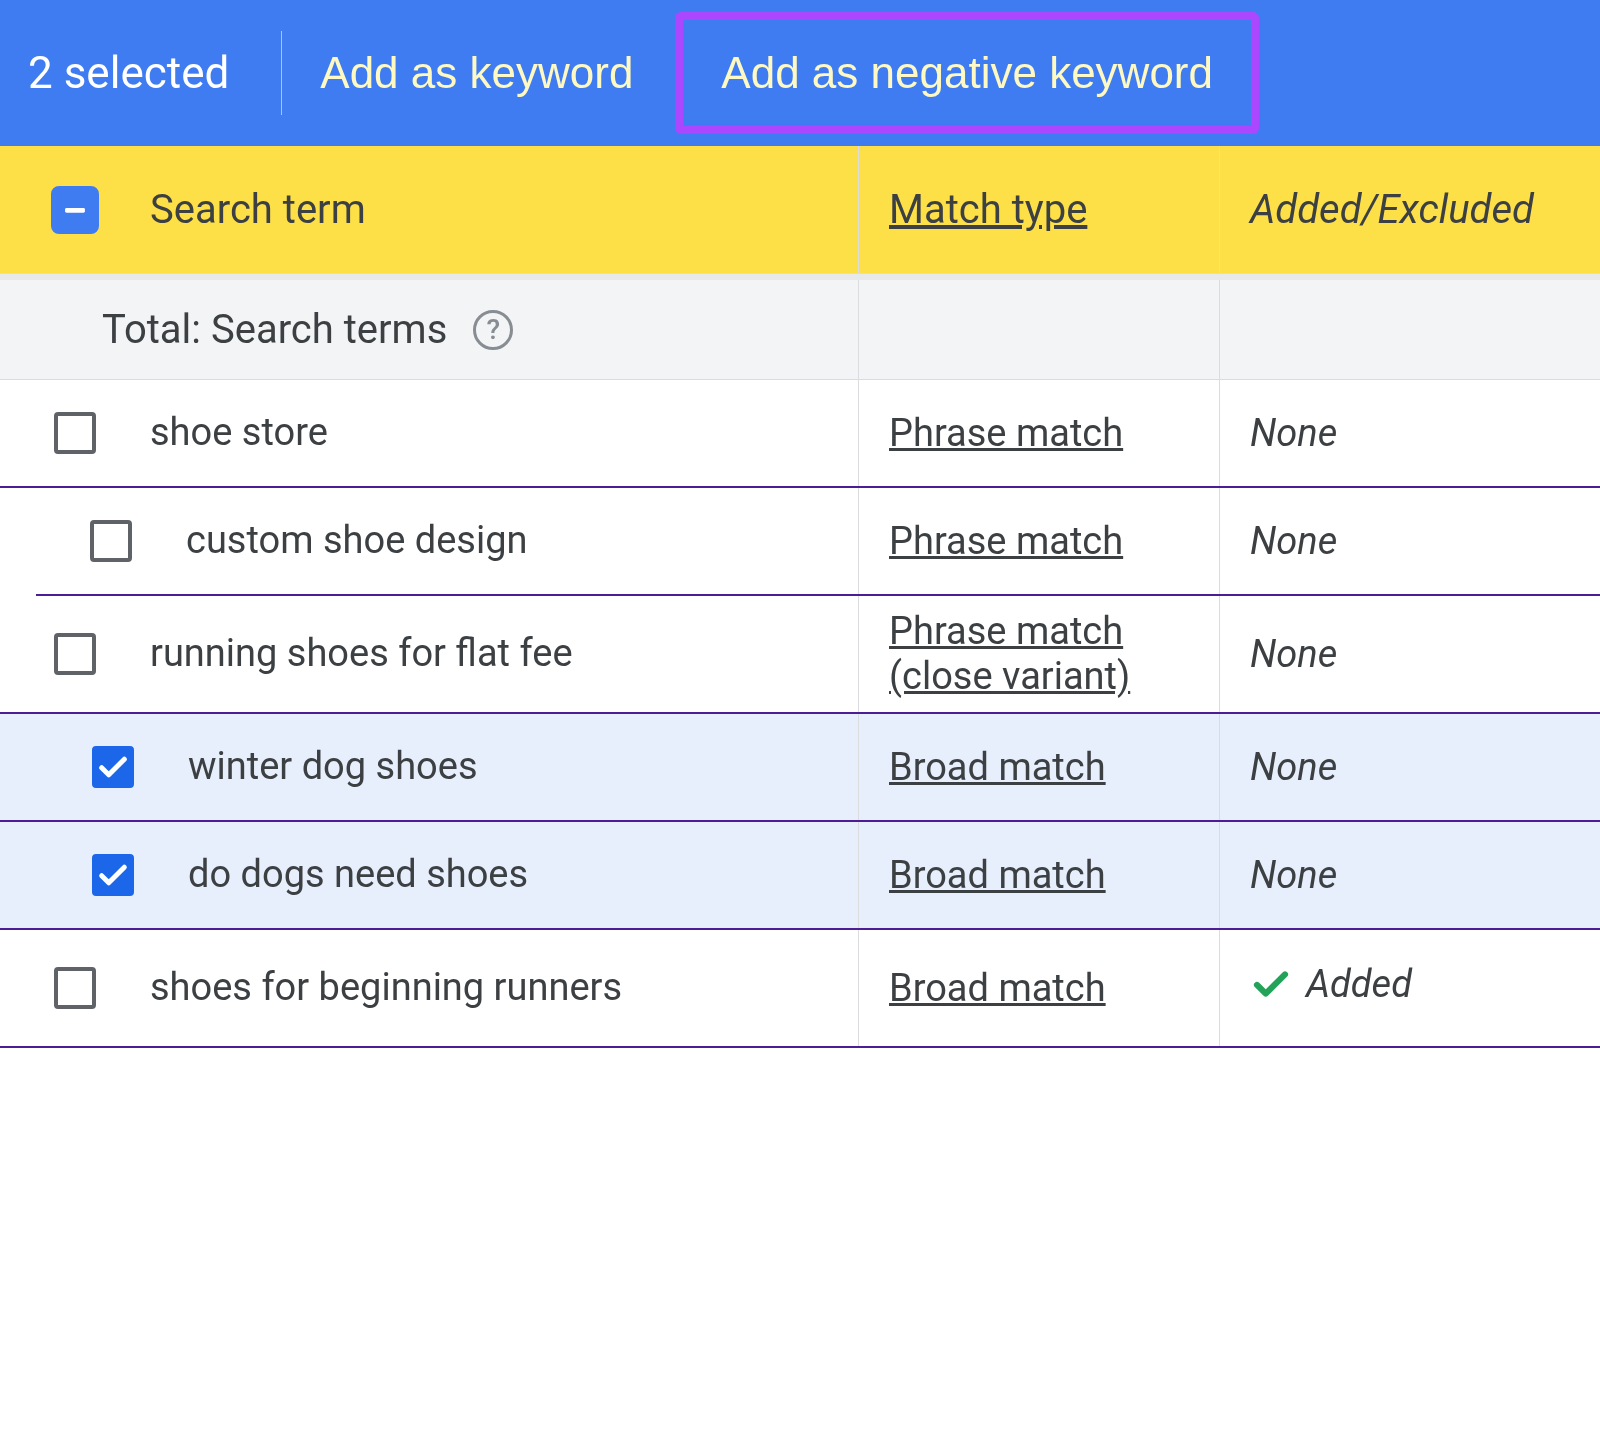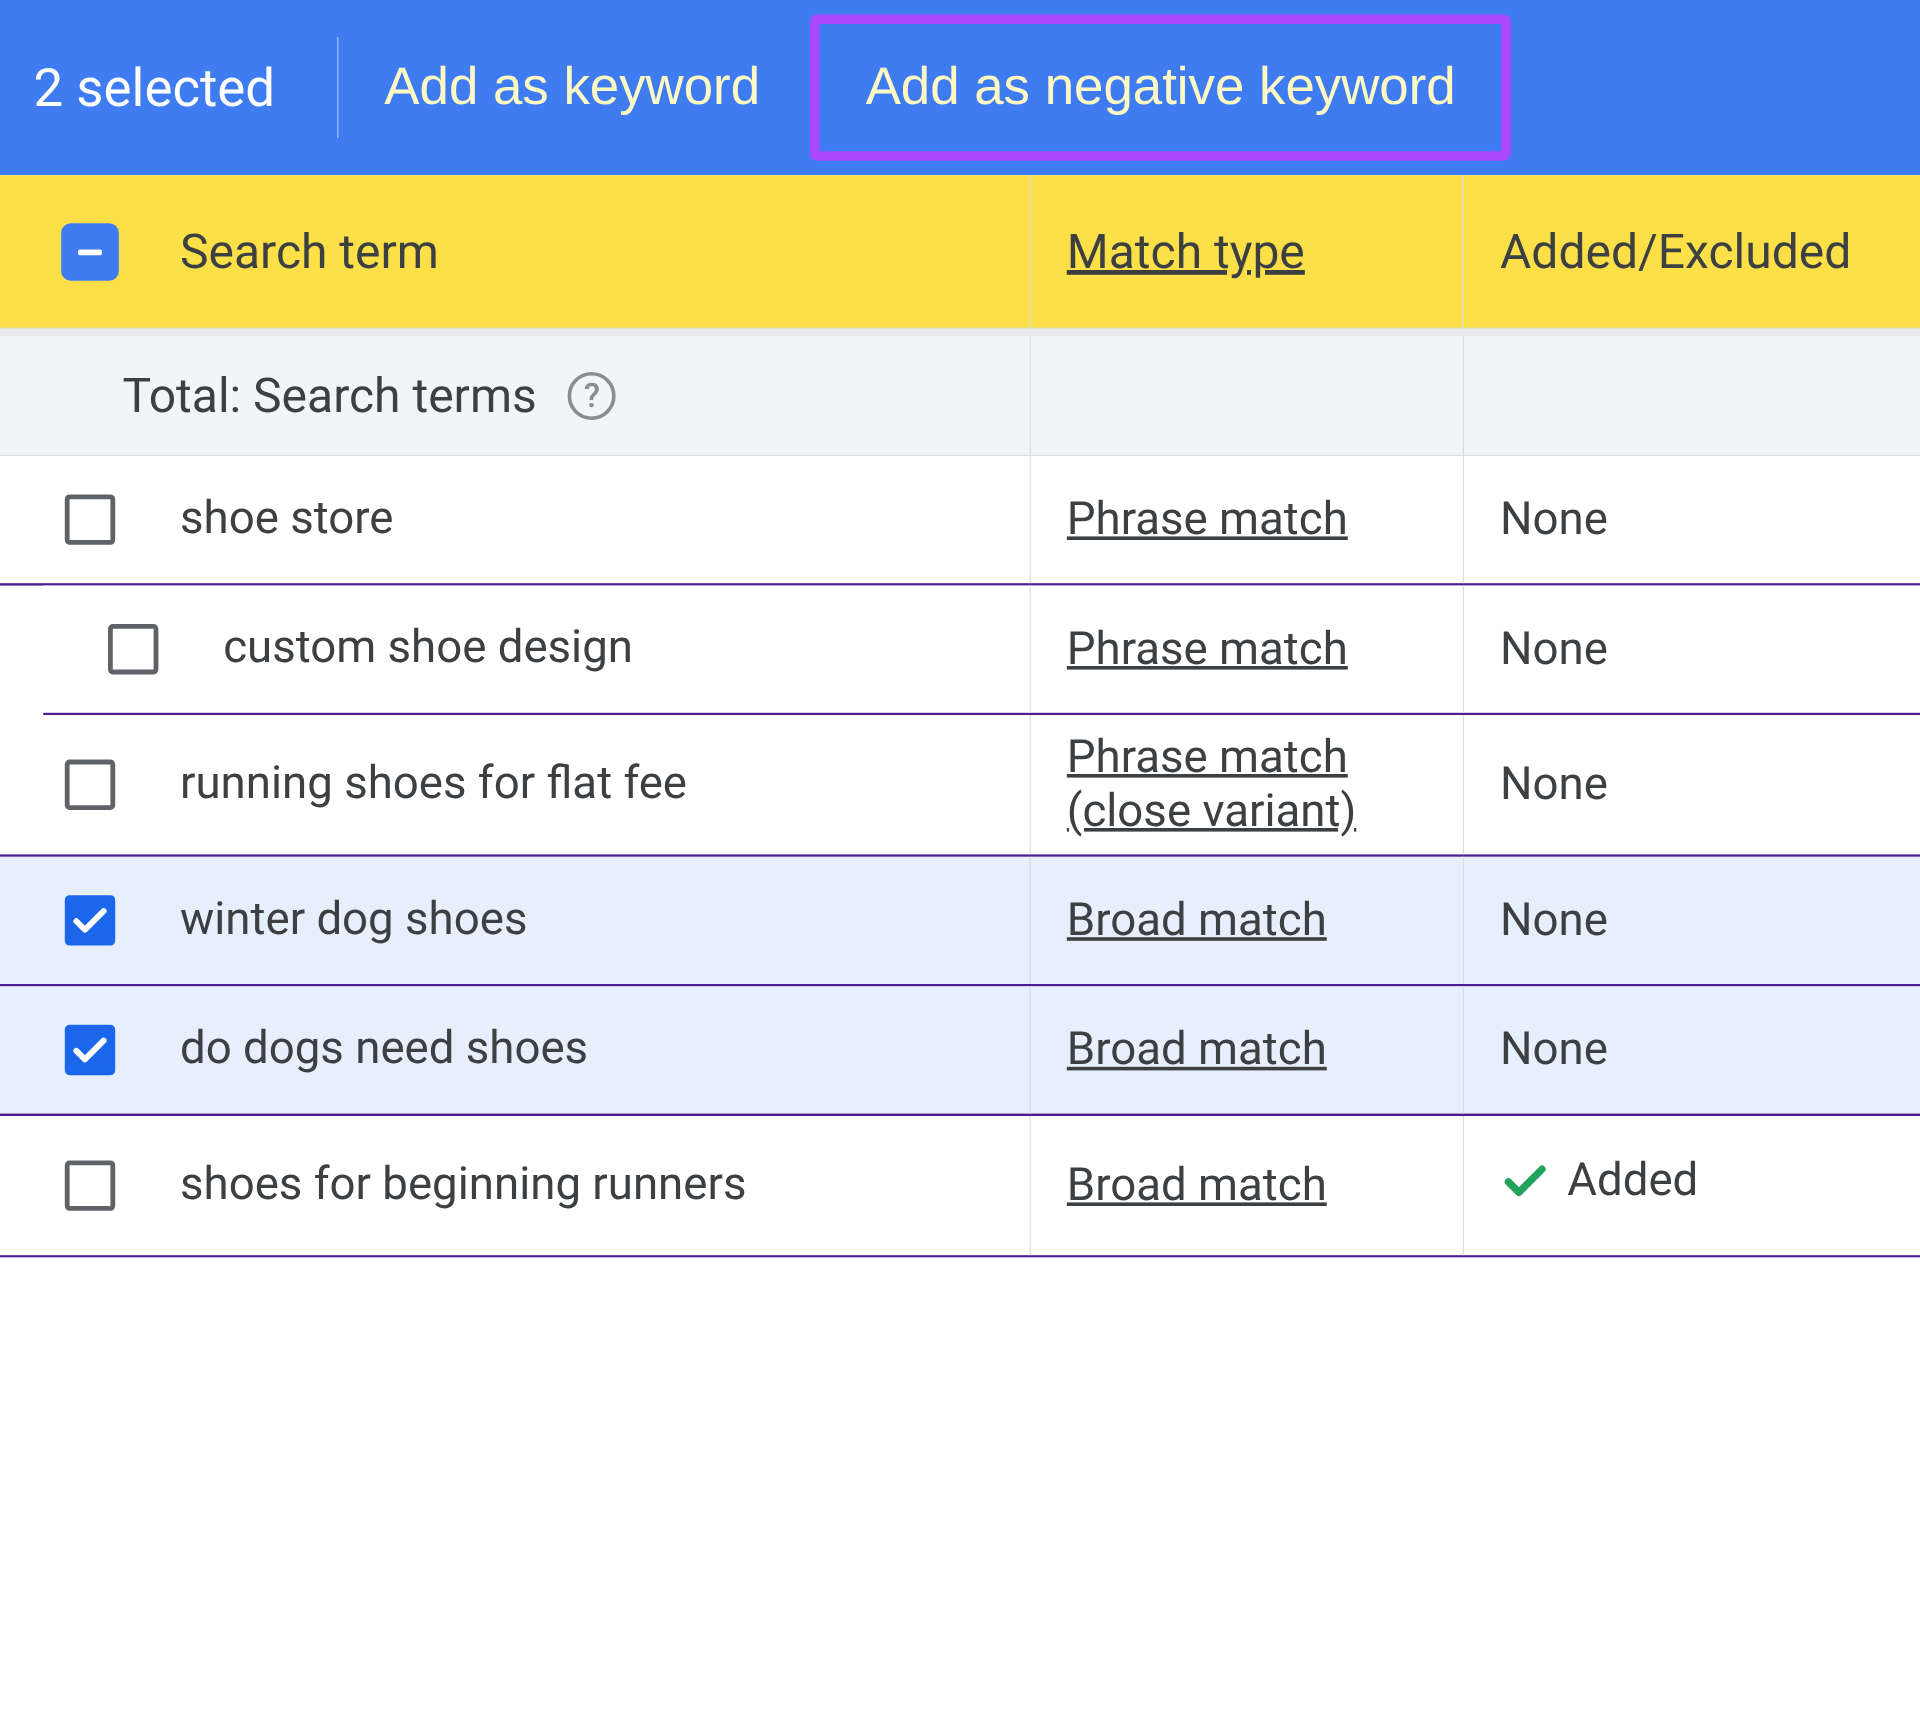--- a/index.html
+++ b/index.html
@@ -44,21 +44,21 @@
   .col-head {
     display: flex;
     align-items: center;
     height: 128px;
     border-bottom: 1px solid #dadce0;
     background: #fde047;
   }
   .col-chk { width: 150px; display: flex; justify-content: center; align-items: center; }
   .col-term { flex: 1; font-size: 40px; color: #3c4043; padding-right: 20px; }
   .col-match { width: 360px; font-size: 40px; color: #3c4043; padding: 0 30px; text-decoration: underline; }
-  .col-status { width: 380px; font-size: 40px; color: #3c4043; padding: 0 30px; }
+  .col-status { width: 380px; font-size: 40px; color: #3c4043; padding: 0 30px; font-style: italic; }
   .vline { width: 1px; align-self: stretch; background: #dadce0; }
 
   
   .total-row {
     display: flex;
     align-items: center;
     height: 106px;
     background: #f3f4f6;
     border-top: 6px solid #e8e9eb;
     border-bottom: 1px solid #dadce0;
@@ -84,21 +84,21 @@
   }
 
   
   .row {
     display: flex;
     align-items: center;
     min-height: 108px;
     border-bottom: 2px solid #4c1d95;
     background: #fff;
   }
-  .row.selected { background: #e7eefc; }
+  .row.selected { background: #e7eefc; padding-left: 38px; }
   .row .cell { font-size: 38px; color: #3c4043; }
   .row .col-term { line-height: 1.2; }
   .row .col-match { line-height: 1.18; }
 
   
   .cbx {
     width: 42px; height: 42px;
     border: 4px solid #5f6368;
     border-radius: 4px;
     display: inline-flex;

